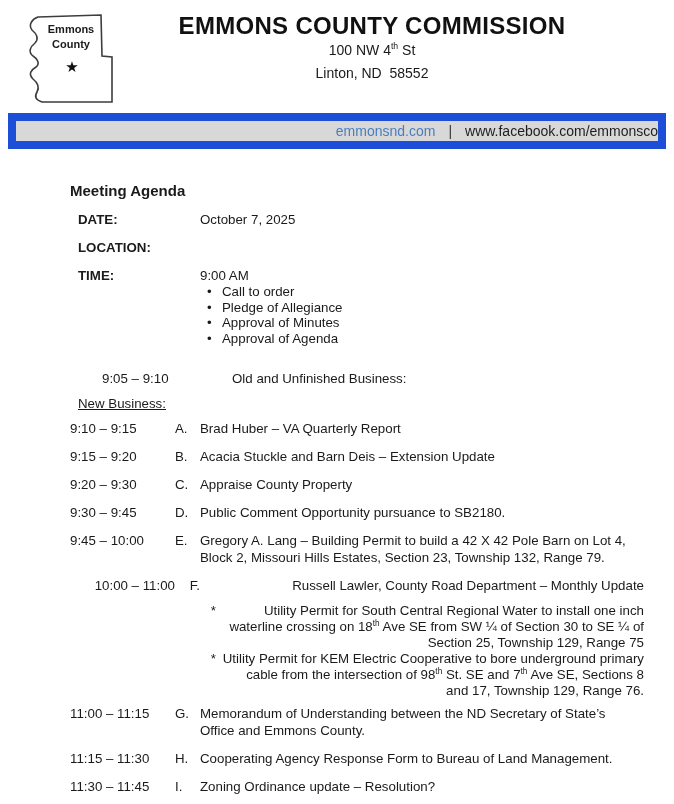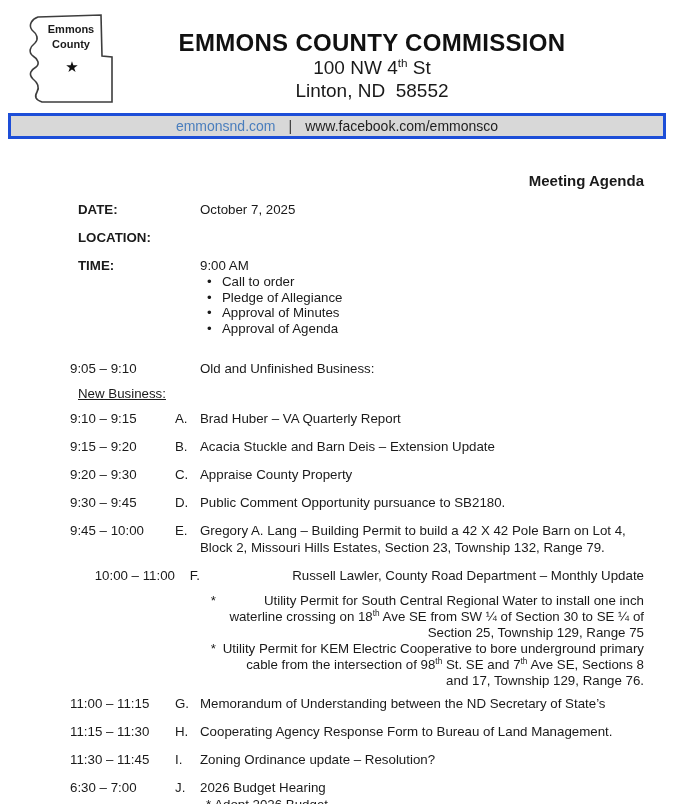--- a/index.html
+++ b/index.html
@@ -9,48 +9,48 @@
     background:#ffffff;
     color:#1a1a1a;
     font-family:"Liberation Sans", sans-serif;
     overflow:hidden;
   }
   
   .header{position:relative;height:113px;}
   .logo{position:absolute;left:25px;top:12px;width:88px;height:92px;}
   .logo svg{display:block;width:100%;height:100%;}
   .logo text{font-family:"Liberation Sans", sans-serif;}
-  .hdr-text{margin-left:70px;text-align:center;padding-top:29px;}
+  .hdr-text{margin-left:70px;text-align:center;padding-top:12px;}
   .org-title{font-size:24px;font-weight:bold;line-height:27px;letter-spacing:.3px;color:#111;}
-  .org-addr{font-size:19px;line-height:23px;color:#191919;}
+  .org-addr{font-size:14px;line-height:23px;color:#191919;}
   .sup{font-size:62%;vertical-align:super;line-height:0;}
   
   .linkbar{
     margin:0 8px;
     background:#d8d8d8;
-    border:3px solid #1d4ed8;
+    border:8px solid #1d4ed8;
     height:20px;line-height:20px;
-    text-align:center;font-size:14px;color:#1e1e1e;
+    text-align:right;font-size:14px;color:#1e1e1e;
   }
   .linkbar .website{color:#4a7ebd;text-decoration:none;cursor:pointer;}
   .linkbar .sep{display:inline-block;margin:0 13px;color:#333;}
   
   .main{padding:0 30px 0 70px;font-size:13.3px;line-height:17px;}
   .agenda-heading{
-    font-size:15px;font-weight:bold;text-align:right;
+    font-size:15px;font-weight:bold;text-align:left;
     margin:33px 0 11px 0;line-height:18px;
   }
   .kv{display:grid;grid-template-columns:130px 1fr;margin-bottom:11px;}
   .kv-label{font-weight:bold;padding-left:8px;}
   .bullets{margin:0 0 13px 0;}
   .bullet-line{position:relative;padding-left:22px;line-height:15.5px;}
   .bullet-line::before{content:"\2022";position:absolute;left:7px;top:0;}
   .item{display:grid;grid-template-columns:105px 25px 1fr;margin-bottom:11px;}
   .item .line{white-space:nowrap;}
-  .mb-sm{margin-bottom:4px;}
+  .mb-sm{margin-bottom:4px;margin-left:32px;}
   .mb-xs{margin-bottom:6px;text-align:right;}
   .nb-heading{text-decoration:underline;margin:8px;line-height:17px;}
   .subitems{margin-top:9px;}
   .subitem{display:grid;grid-template-columns:12px 1fr;margin-left:4px;}
   .subitem .line{line-height:16px;white-space:nowrap;}
   .subitem .marker{line-height:16px;}
   .subnote{margin-left:6px;}
 </style>
 </head>
 <body>
@@ -181,20 +181,21 @@
           </div>
         </div>
       </div>
     </div>
 
     <div class="item">
       <div class="col-time">11:00 – 11:15</div>
       <div class="col-letter">G.</div>
       <div class="col-text">
         <div class="line">Memorandum of Understanding between the ND Secretary of State’s</div>
+        <div class="line">Office and Emmons County.</div>
       </div>
     </div>
 
     <div class="item">
       <div class="col-time">11:15 – 11:30</div>
       <div class="col-letter">H.</div>
       <div class="col-text">
           <div class="line">Cooperating Agency Response Form to Bureau of Land Management.</div>
         </div>
     </div>

